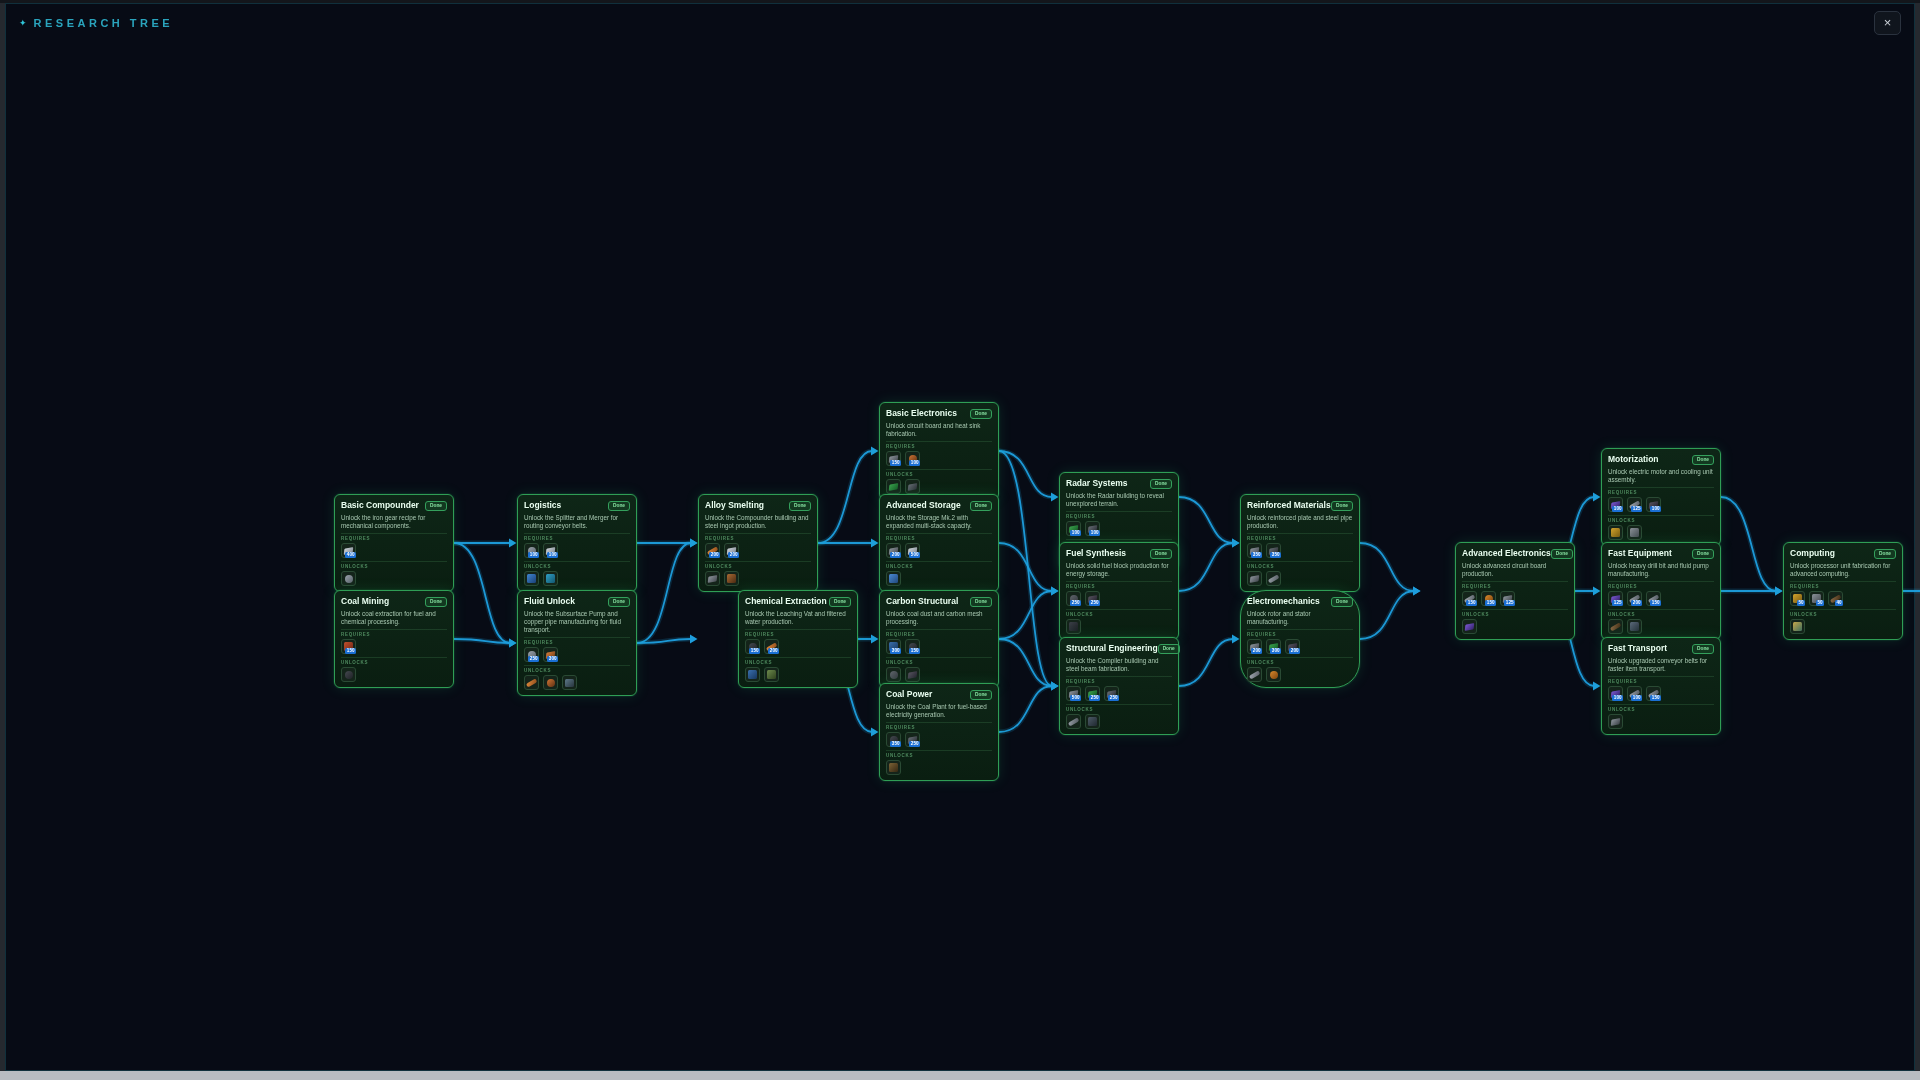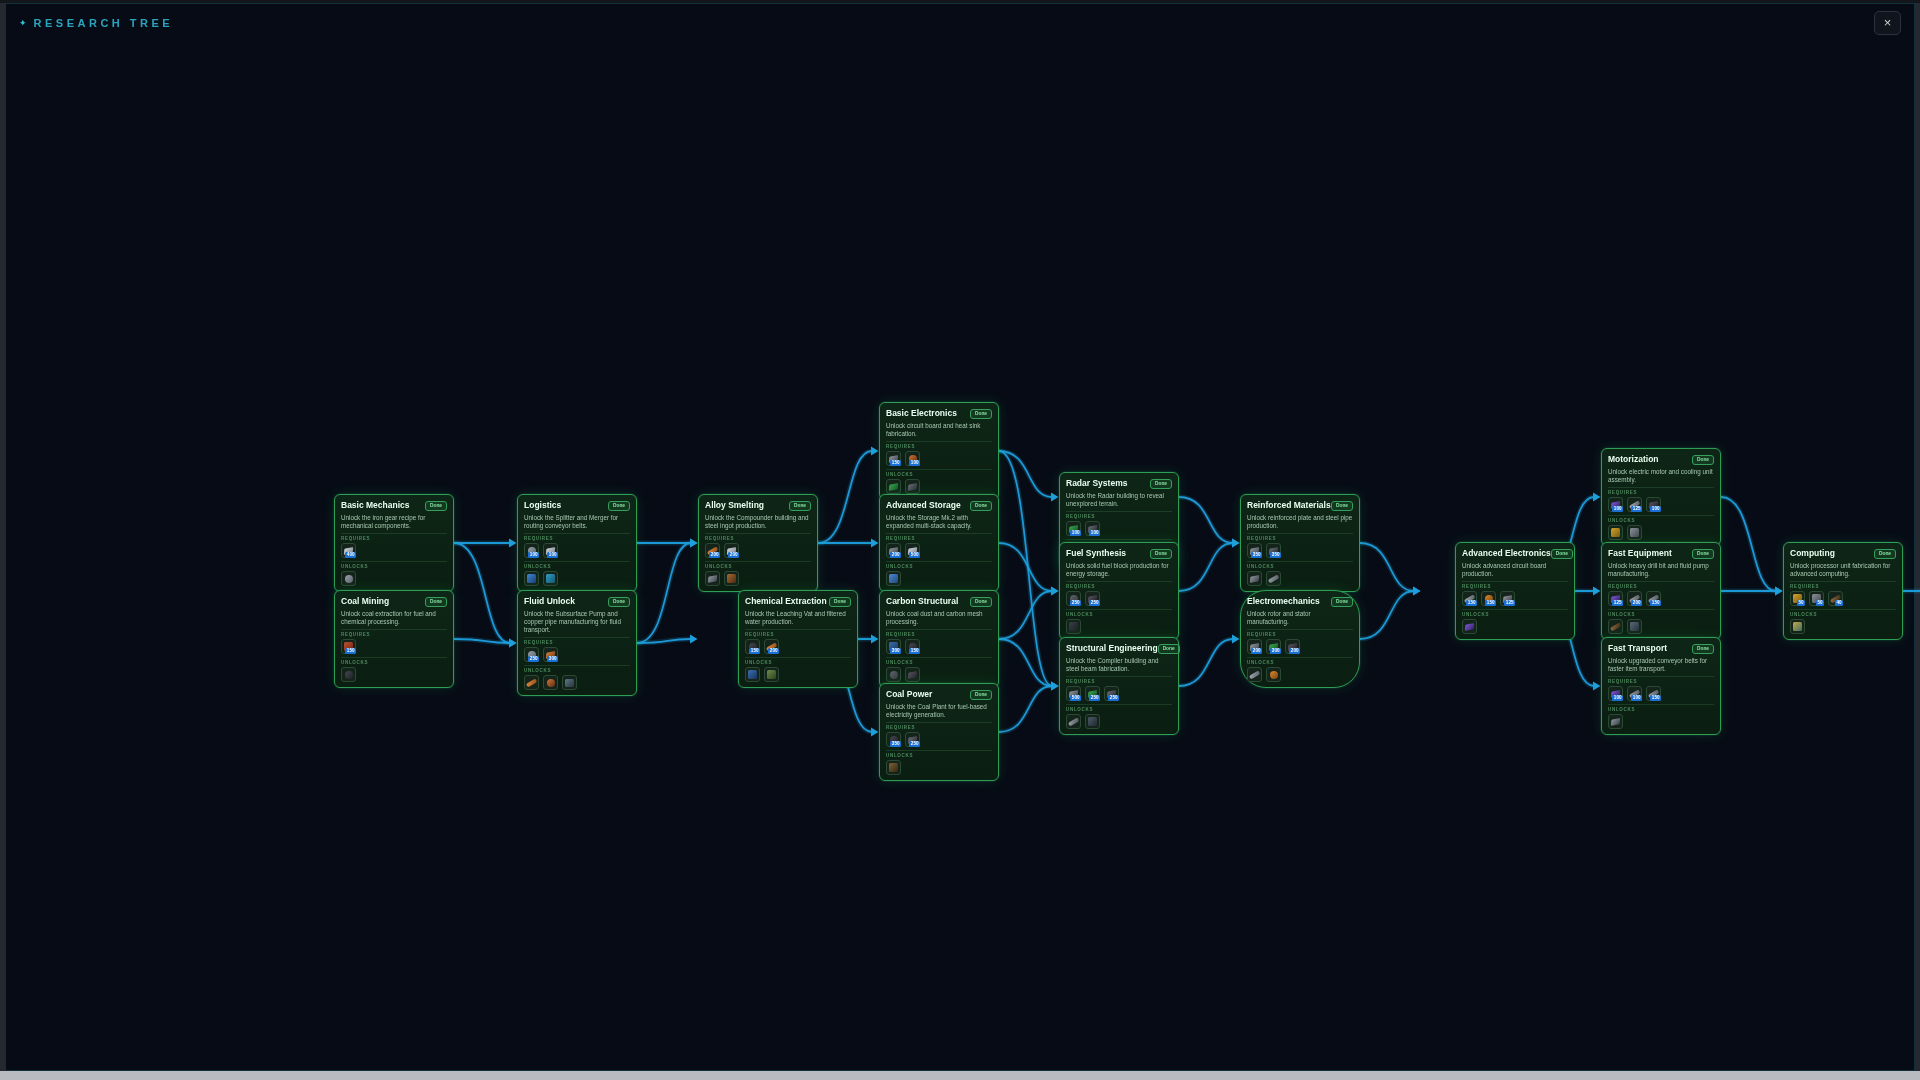--- a/index.html
+++ b/index.html
@@ -140,21 +140,21 @@
           <path d="M 1769 582.5 L 1776.5 587 L 1769 591.5 Z" fill="#1e9ede"></path>
           <path d="M 1715 587 C 1749.1 587, 1742.9 587, 1770 587" fill="none" stroke="#1e9ede" stroke-width="5" stroke-opacity="0.18" stroke-linecap="round"></path>
           <path d="M 1715 587 C 1749.1 587, 1742.9 587, 1770 587" fill="none" stroke="#1e9ede" stroke-width="1.8" stroke-opacity="0.95" stroke-linecap="round"></path>
           <path d="M 1769 582.5 L 1776.5 587 L 1769 591.5 Z" fill="#1e9ede"></path>
           <path d="M 1897 587 L 1925 587" fill="none" stroke="#1e9ede" stroke-width="5" stroke-opacity="0.18" stroke-linecap="round"></path>
           <path d="M 1897 587 L 1925 587" fill="none" stroke="#1e9ede" stroke-width="1.8" stroke-opacity="0.95" stroke-linecap="round"></path>
         </svg>
       <div id="nodes">
           <div class="node" style="left: 328px; top: 490px;">
     <div class="node-head">
-      <span class="node-title">Basic Mechanics</span>
+      <span class="node-title">Basic Compounder</span>
       <span class="done-badge">Done</span>
     </div>
     <div class="node-desc">Unlock the iron gear recipe for mechanical components.</div>
     <div class="section-label req-label">REQUIRES</div>
     <div class="icon-row req-row">
               <div class="item-icon">
                 <span class="art art-plate" style="background: linear-gradient(135deg, rgb(205, 211, 218), rgb(130, 138, 148));"></span>
                 <span class="count-badge">400</span>
               </div>
             </div>

